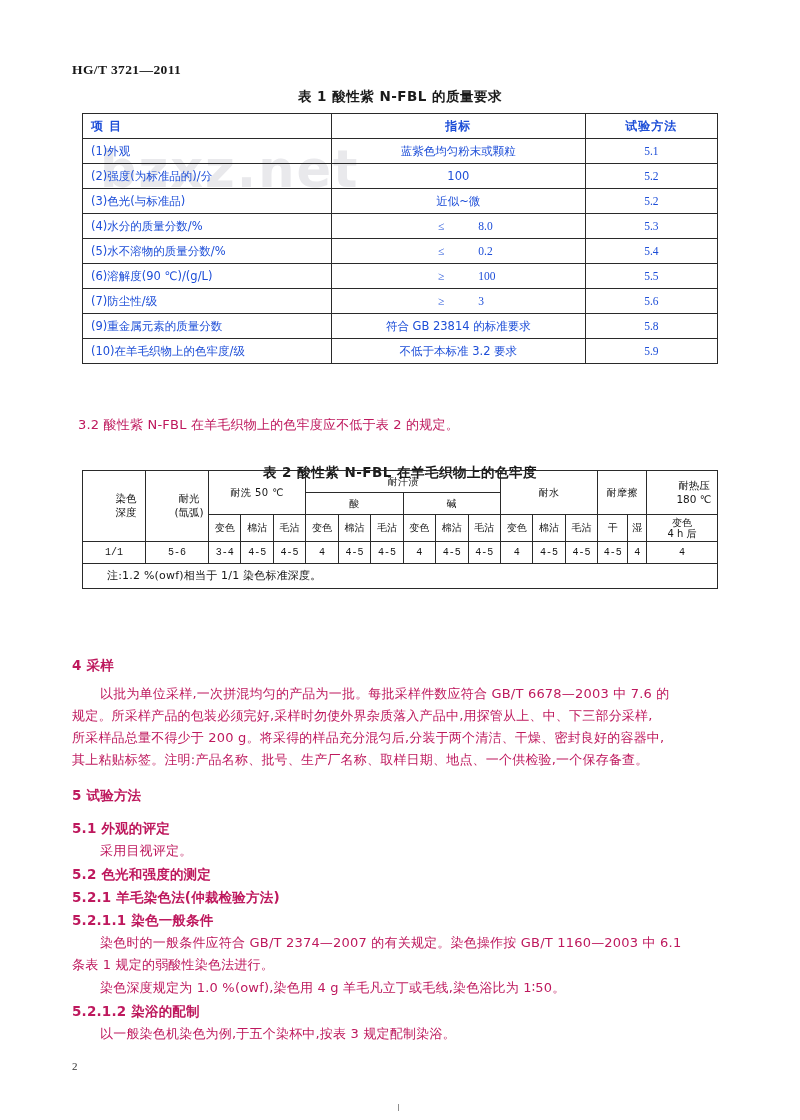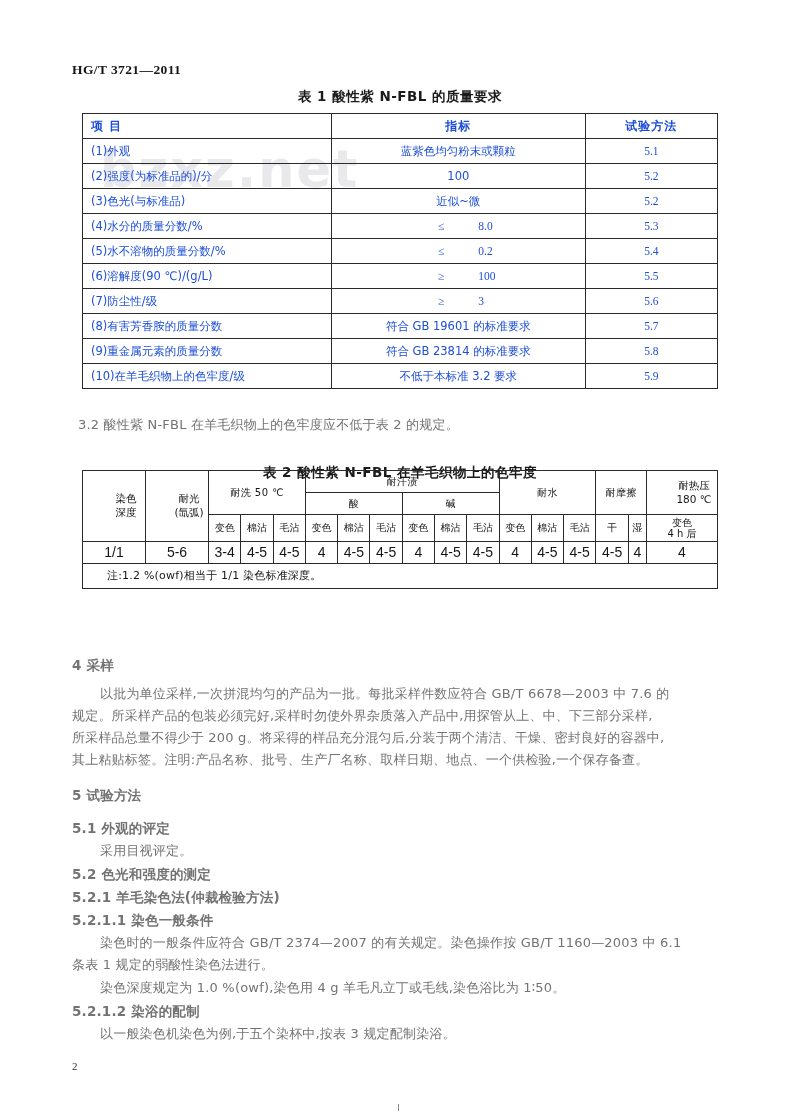--- a/index.html
+++ b/index.html
@@ -81,34 +81,34 @@
     border:1px solid #2a2a2a;
     text-align:center;
     vertical-align:middle;
     font-weight:normal;
     padding:1px 1px;
     line-height:1.15;
     color:#151515;
   }
   #table2 .grp{font-size:10px;font-weight:normal;letter-spacing:.5px;}
   #table2 .sub{font-size:10px;height:24px;}
-  #table2 .val{height:19px;font-size:14px;font-family:Liberation Sans, sans-serif;}
+  #table2 .val{height:19px;font-size:10px;font-family:Liberation Mono, monospace;}
   #table2 .side{font-size:10.5px;line-height:1.3;padding-left:25px;}
   #table2 .note{
     text-align:left;padding-left:24px;font-size:11px;height:22px;
     letter-spacing:.2px;
   }
 
   
   .ln{
     position:absolute;
     font-size:13px;
     line-height:1.55;
     letter-spacing:.2px;
-    color:#737373;
+    color:#be185d;
     white-space:nowrap;
   }
   .head-num{font-weight:bold;font-size:13.5px;}
 
   .pg{
     position:absolute;left:72px;top:1060px;
     font-size:11px;color:#333;
     font-family:"Liberation Serif","DejaVu Serif",serif;
   }
   .tick{position:absolute;left:398px;top:1104px;width:1px;height:7px;background:#8e8e8e;}
@@ -184,25 +184,20 @@
         <td class="item">(7)防尘性/级</td>
         <td class="ind">
           <span class="ind-pair">
             <span class="op">≥</span>
             <span class="num">3</span>
           </span>
         </td>
         <td class="meth">5.6</td>
       </tr>
 
-      <tr>
-        <td class="item">(8)有害芳香胺的质量分数</td>
-        <td class="ind">符合 GB 19601 的标准要求</td>
-        <td class="meth">5.7</td>
-      </tr>
       <tr>
         <td class="item">(9)重金属元素的质量分数</td>
         <td class="ind">符合 GB 23814 的标准要求</td>
         <td class="meth">5.8</td>
       </tr>
       <tr>
         <td class="item">(10)在羊毛织物上的色牢度/级</td>
         <td class="ind">不低于本标准 3.2 要求</td>
         <td class="meth">5.9</td>
       </tr>

